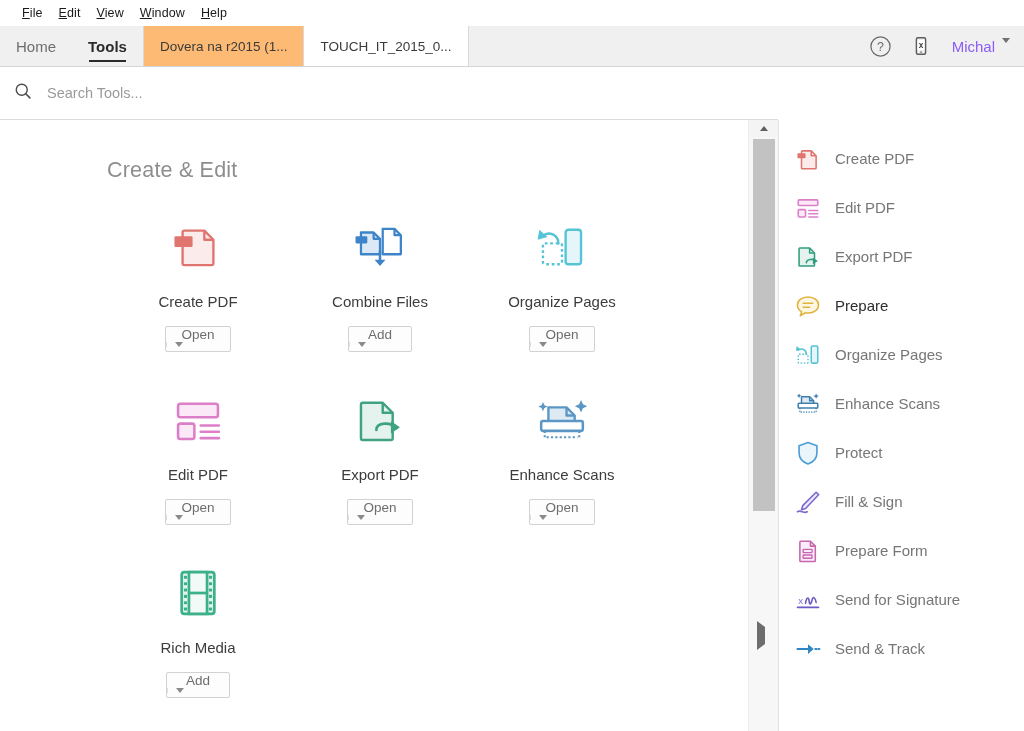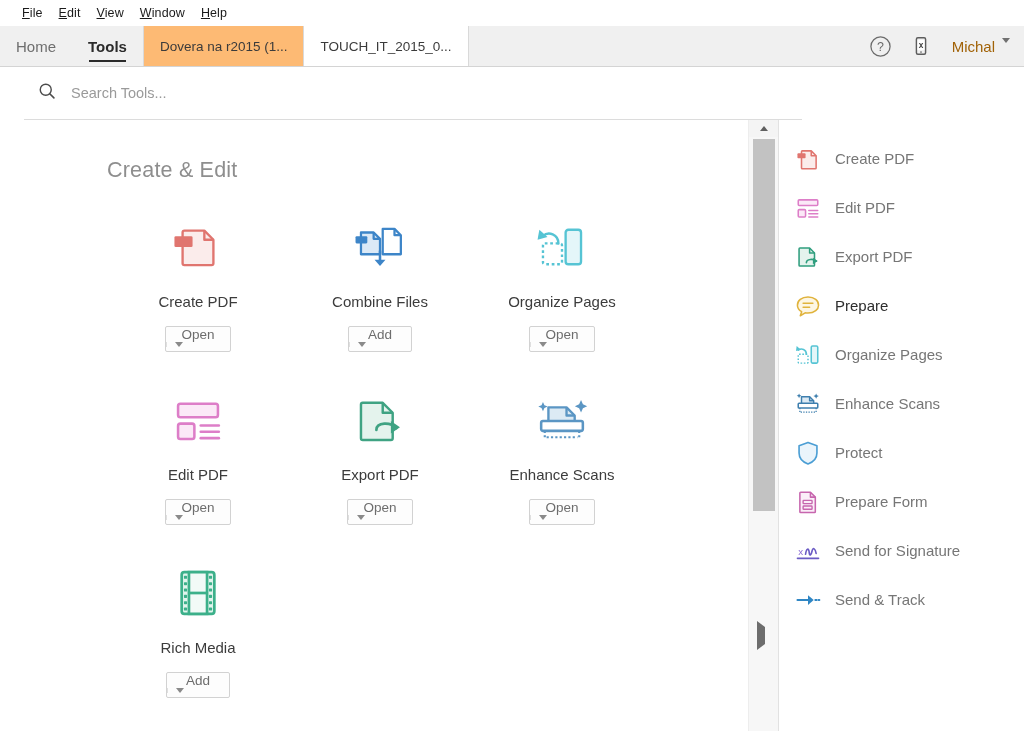--- a/index.html
+++ b/index.html
@@ -93,21 +93,21 @@
     gap: 14px;
     padding-right: 14px;
   }
   .icon-btn {
     width: 26px; height: 26px;
     display: flex; align-items: center; justify-content: center;
     cursor: pointer;
   }
   #user-name {
     font-size: 15px;
-    color: #a16207;
+    color: #8b5cf6;
     display: flex;
     align-items: flex-start;
     gap: 7px;
     cursor: pointer;
     padding-left: 4px;
   }
   .caret-down {
     width: 0; height: 0;
     border-left: 4px solid transparent;
     border-right: 4px solid transparent;
@@ -116,21 +116,20 @@
 
   
   #searchbar {
     height: 53px;
     background: #ffffff;
     display: flex;
     align-items: center;
     padding-left: 13px;
     border-bottom: 1px solid #dcdcdc;
     width: 778px;
-    margin-left: 24px;
   }
   #search-input {
     border: 0; outline: 0;
     font-size: 14.5px;
     color: #9a9a9a;
     font-family: "Liberation Sans", sans-serif;
     margin-left: 12px;
     width: 400px;
     background: transparent;
   }
@@ -585,20 +584,29 @@
 
     <div class="panel-item">
       <span class="panel-icon">
         <svg width="26" height="26" viewBox="0 0 32 32">
           <path d="M16 3 L27 7 V16 C27 23, 21.5 27.5, 16 29.5 C10.5 27.5, 5 23, 5 16 V7 z" fill="#eaf4fb" stroke="#4b9ed4" stroke-width="2" stroke-linejoin="round"></path>
         </svg>
       </span>
       <span class="panel-label">Protect</span>
     </div>
 
+    <div class="panel-item">
+      <span class="panel-icon">
+        <svg width="26" height="26" viewBox="0 0 32 32">
+          <path d="M26 4 L29 7 L13 24 L8 25.5 L9.5 20.5 z" fill="#efeafb" stroke="#7e6ad1" stroke-width="2" stroke-linejoin="round"></path>
+          <path d="M3 28 C7 25, 11 31, 15 28" fill="none" stroke="#7e6ad1" stroke-width="2" stroke-linecap="round"></path>
+        </svg>
+      </span>
+      <span class="panel-label">Fill &amp; Sign</span>
+    </div>
 
     <div class="panel-item">
       <span class="panel-icon">
         <svg width="26" height="26" viewBox="0 0 32 32">
           <path d="M7 4 h12 l6 6 v18 a1 1 0 0 1 -1 1 H7 a1 1 0 0 1 -1 -1 V5 a1 1 0 0 1 1 -1 z" fill="#fbeef8" stroke="#c766ae" stroke-width="1.9" stroke-linejoin="round"></path>
           <path d="M19 4 v6 h6" fill="none" stroke="#c766ae" stroke-width="1.9" stroke-linejoin="round"></path>
           <rect x="10" y="14" width="11" height="4" rx="0.8" fill="none" stroke="#c766ae" stroke-width="1.7"></rect>
           <rect x="10" y="21" width="11" height="4" rx="0.8" fill="none" stroke="#c766ae" stroke-width="1.7"></rect>
         </svg>
       </span>

